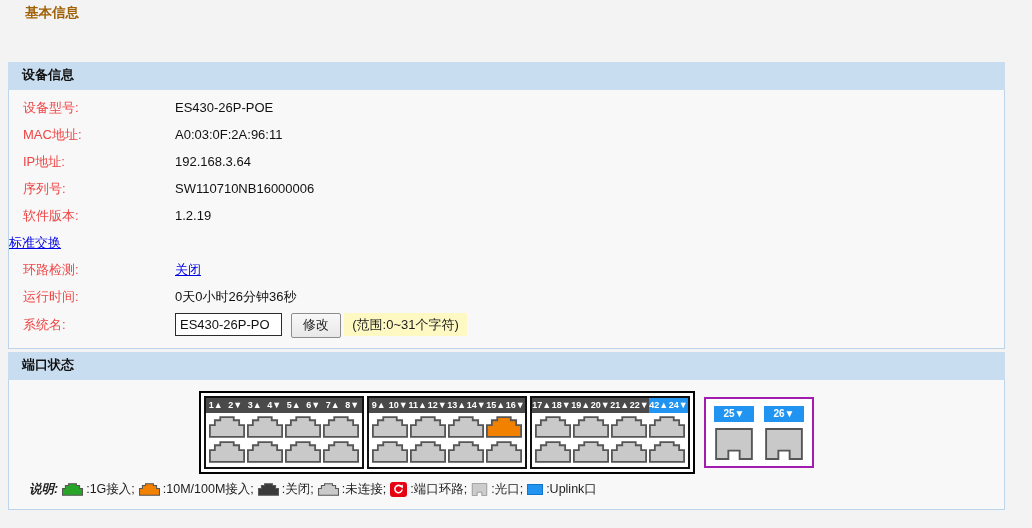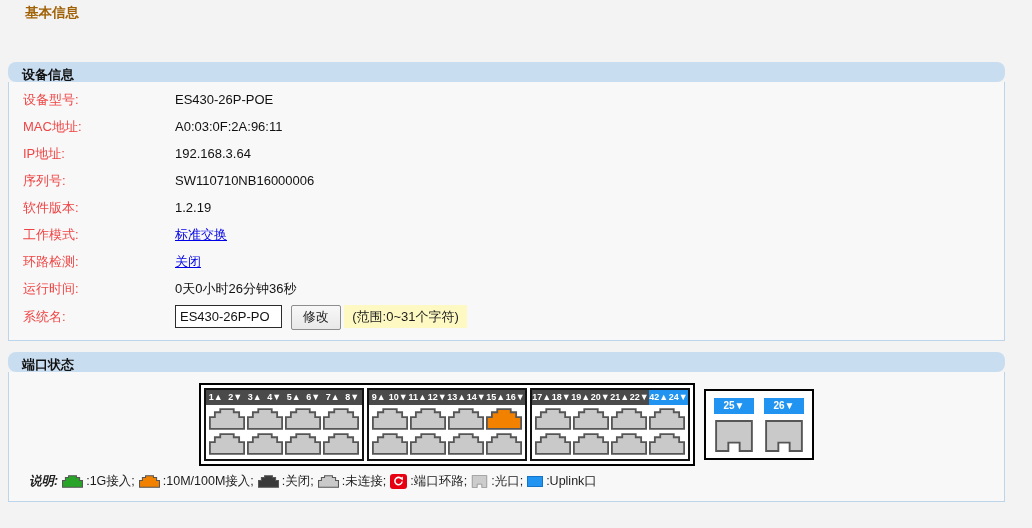--- a/index.html
+++ b/index.html
@@ -10,22 +10,22 @@
     position:relative; overflow:hidden;
   }
   .page-title{
     position:absolute; left:25px; top:4px;
     font-weight:bold; font-size:13.5px; color:#a16207;
   }
   .panel{ position:absolute; left:8px; width:997px; }
   #device-panel{ top:62px; }
   #port-panel{ top:352px; }
   .panel-header{
-    height:20px; line-height:26px; background:#c9ddf1;
-    font-weight:bold; font-size:13px; color:#111; padding-left:14px;border-radius:8px;
+    height:28px; line-height:26px; background:#c9ddf1;
+    font-weight:bold; font-size:13px; color:#111; padding-left:14px;
   }
   .panel-body{
     background:#f8f8f8; border:1px solid #bdd5eb; border-top:none;
   }
   #device-panel .panel-body{ padding:4px 0 8px 0; }
   .info-row{ display:flex; align-items:center; height:27px; }
   .row-label{ width:166px; padding-left:14px; color:#ef4444; flex:none; }
   .row-value{ color:#111; }
   .row-link{ color:#0000e6; text-decoration:underline; cursor:pointer; }
   .sysname-row{ height:30px; }
@@ -52,21 +52,21 @@
   .phead{
     flex:1; color:#fff; font-size:9px; font-weight:bold; text-align:center;
     line-height:15px; white-space:nowrap;
   }
   .phead.uplink{ background:#2193f0; }
   .pblock-body{ padding:3px 2px 4px 2px; }
   .prow{ display:flex; justify-content:space-around; }
   .prow + .prow{ margin-top:3px; }
   .port{ display:inline-flex; line-height:0; }
   .sfp-panel{
-    margin-left:9px; background:#fff; border:2px solid #000000;
+    margin-left:9px; background:#fff; border:2px solid #a21caf;
     padding:7px 8px 6px 8px; display:flex; gap:10px;
   }
   .sfp-col{ display:flex; flex-direction:column; align-items:center; }
   .sfp-head{
     width:40px; height:16px; background:#2193f0; color:#fff; font-size:10px;
     font-weight:bold; text-align:center; line-height:16px;
   }
   .sfp-ico{ margin-top:6px; line-height:0; }
   
   .legend{
@@ -105,21 +105,20 @@
    </div>
         <div class="info-row">
      <span class="row-label">序列号:</span>
      <span class="row-value">SW110710NB16000006</span>
    </div>
         <div class="info-row">
      <span class="row-label">软件版本:</span>
      <span class="row-value">1.2.19</span>
    </div>
         <div class="info-row">
-     <span class="row-label">工作模式:</span>
      <a class="row-link" href="#">标准交换</a>
    </div>
         <div class="info-row">
      <span class="row-label">环路检测:</span>
      <a class="row-link" href="#">关闭</a>
    </div>
         <div class="info-row">
      <span class="row-label">运行时间:</span>
      <span class="row-value">0天0小时26分钟36秒</span>
    </div>

